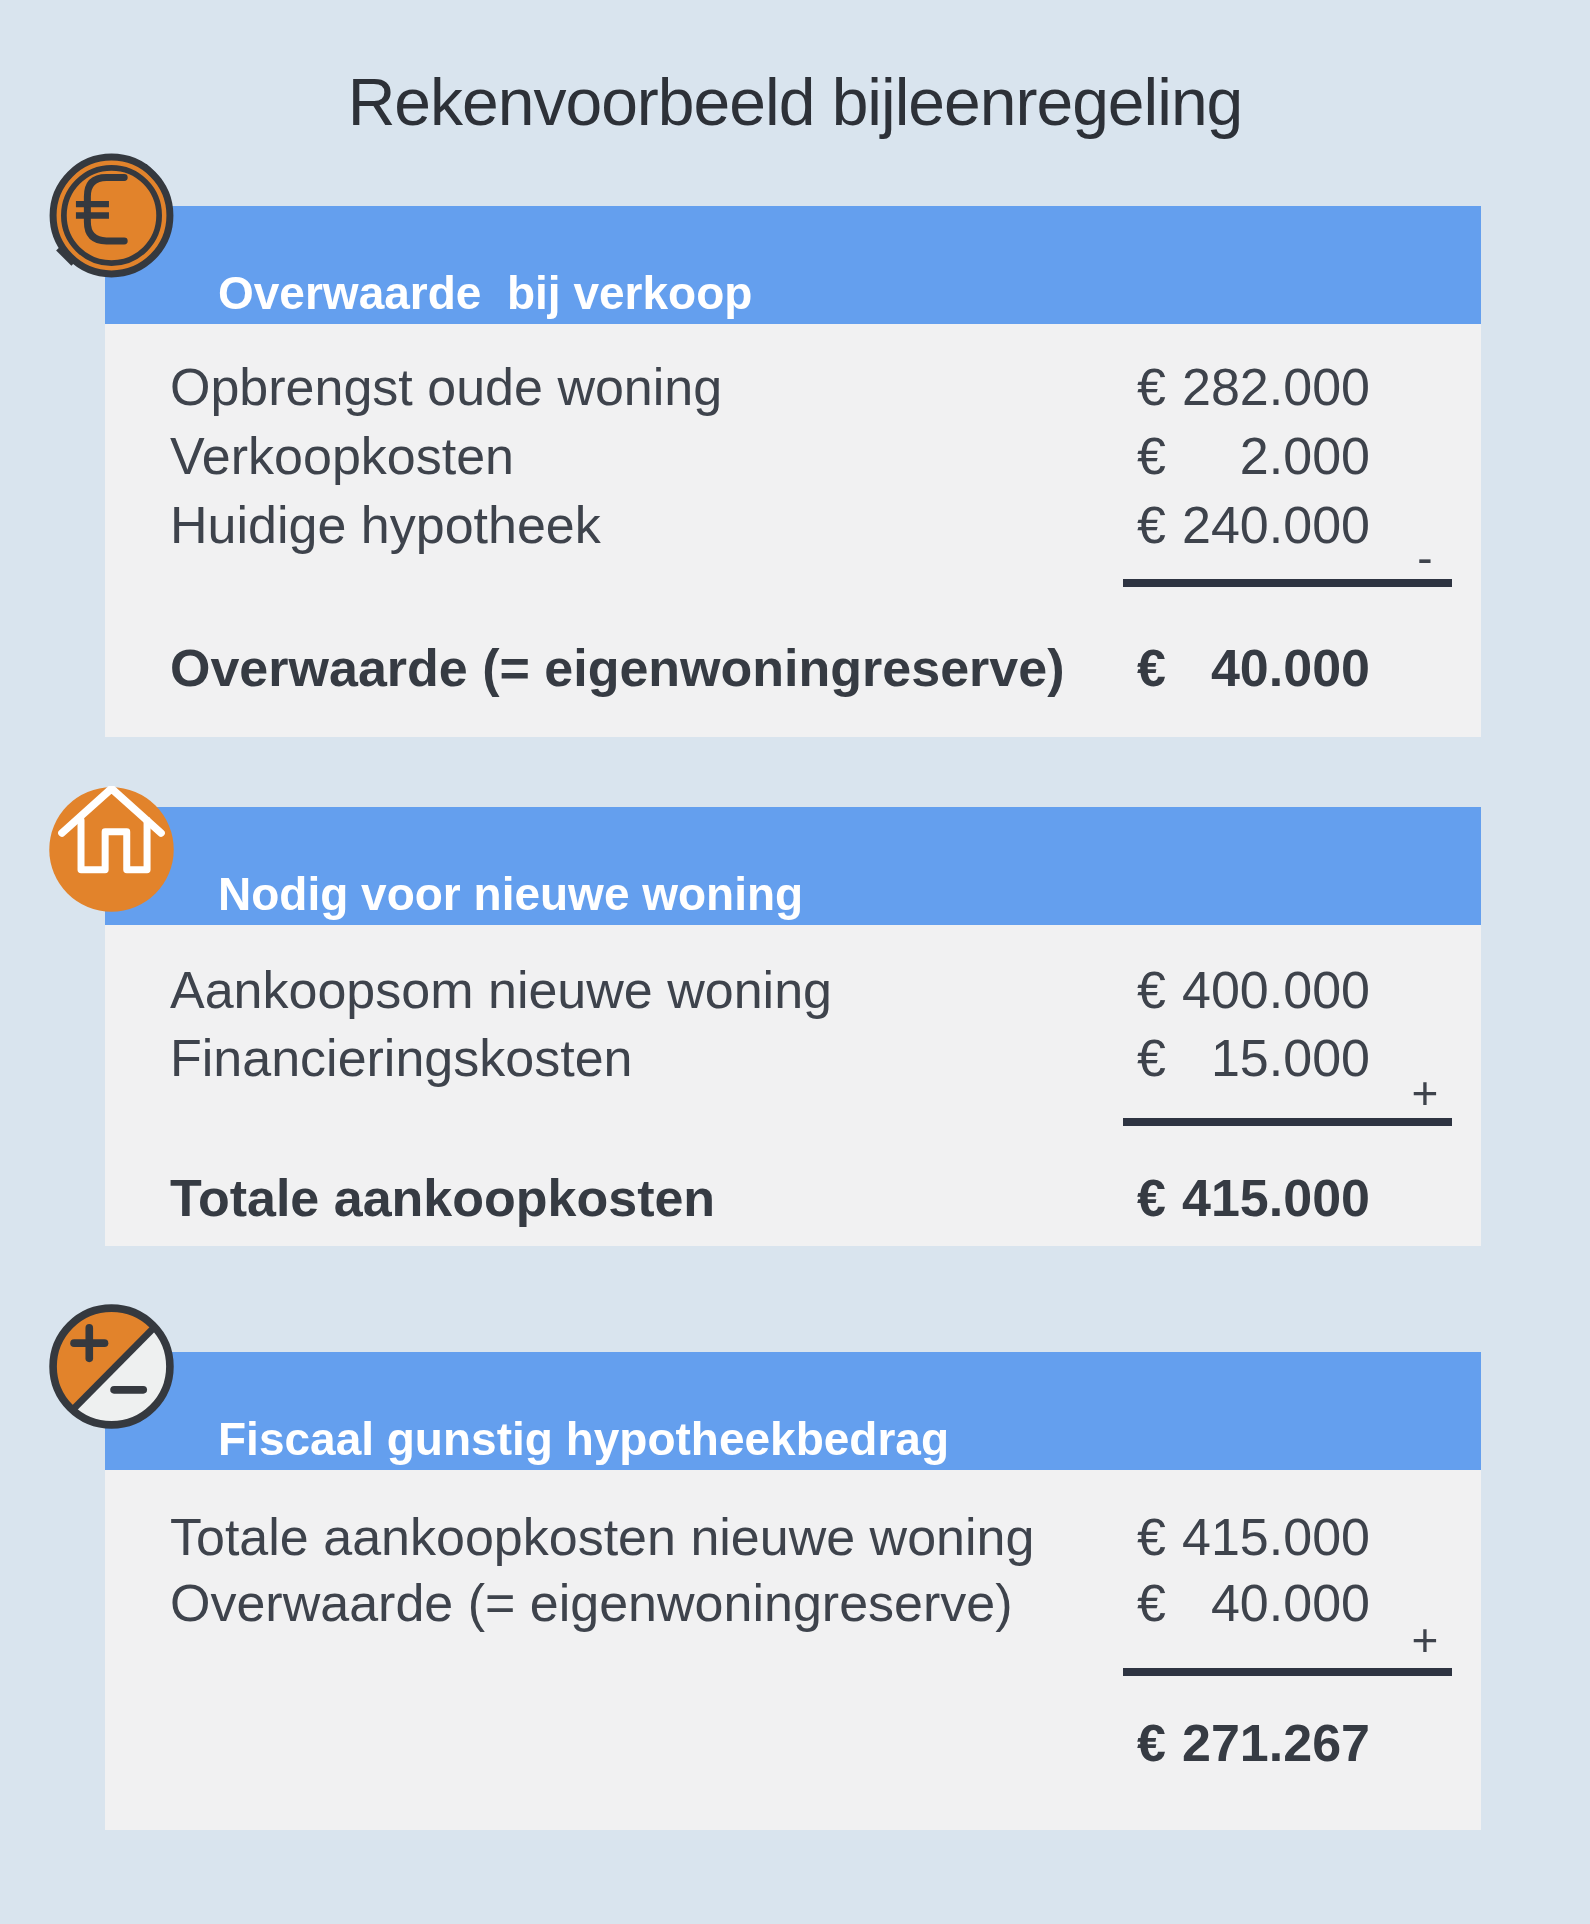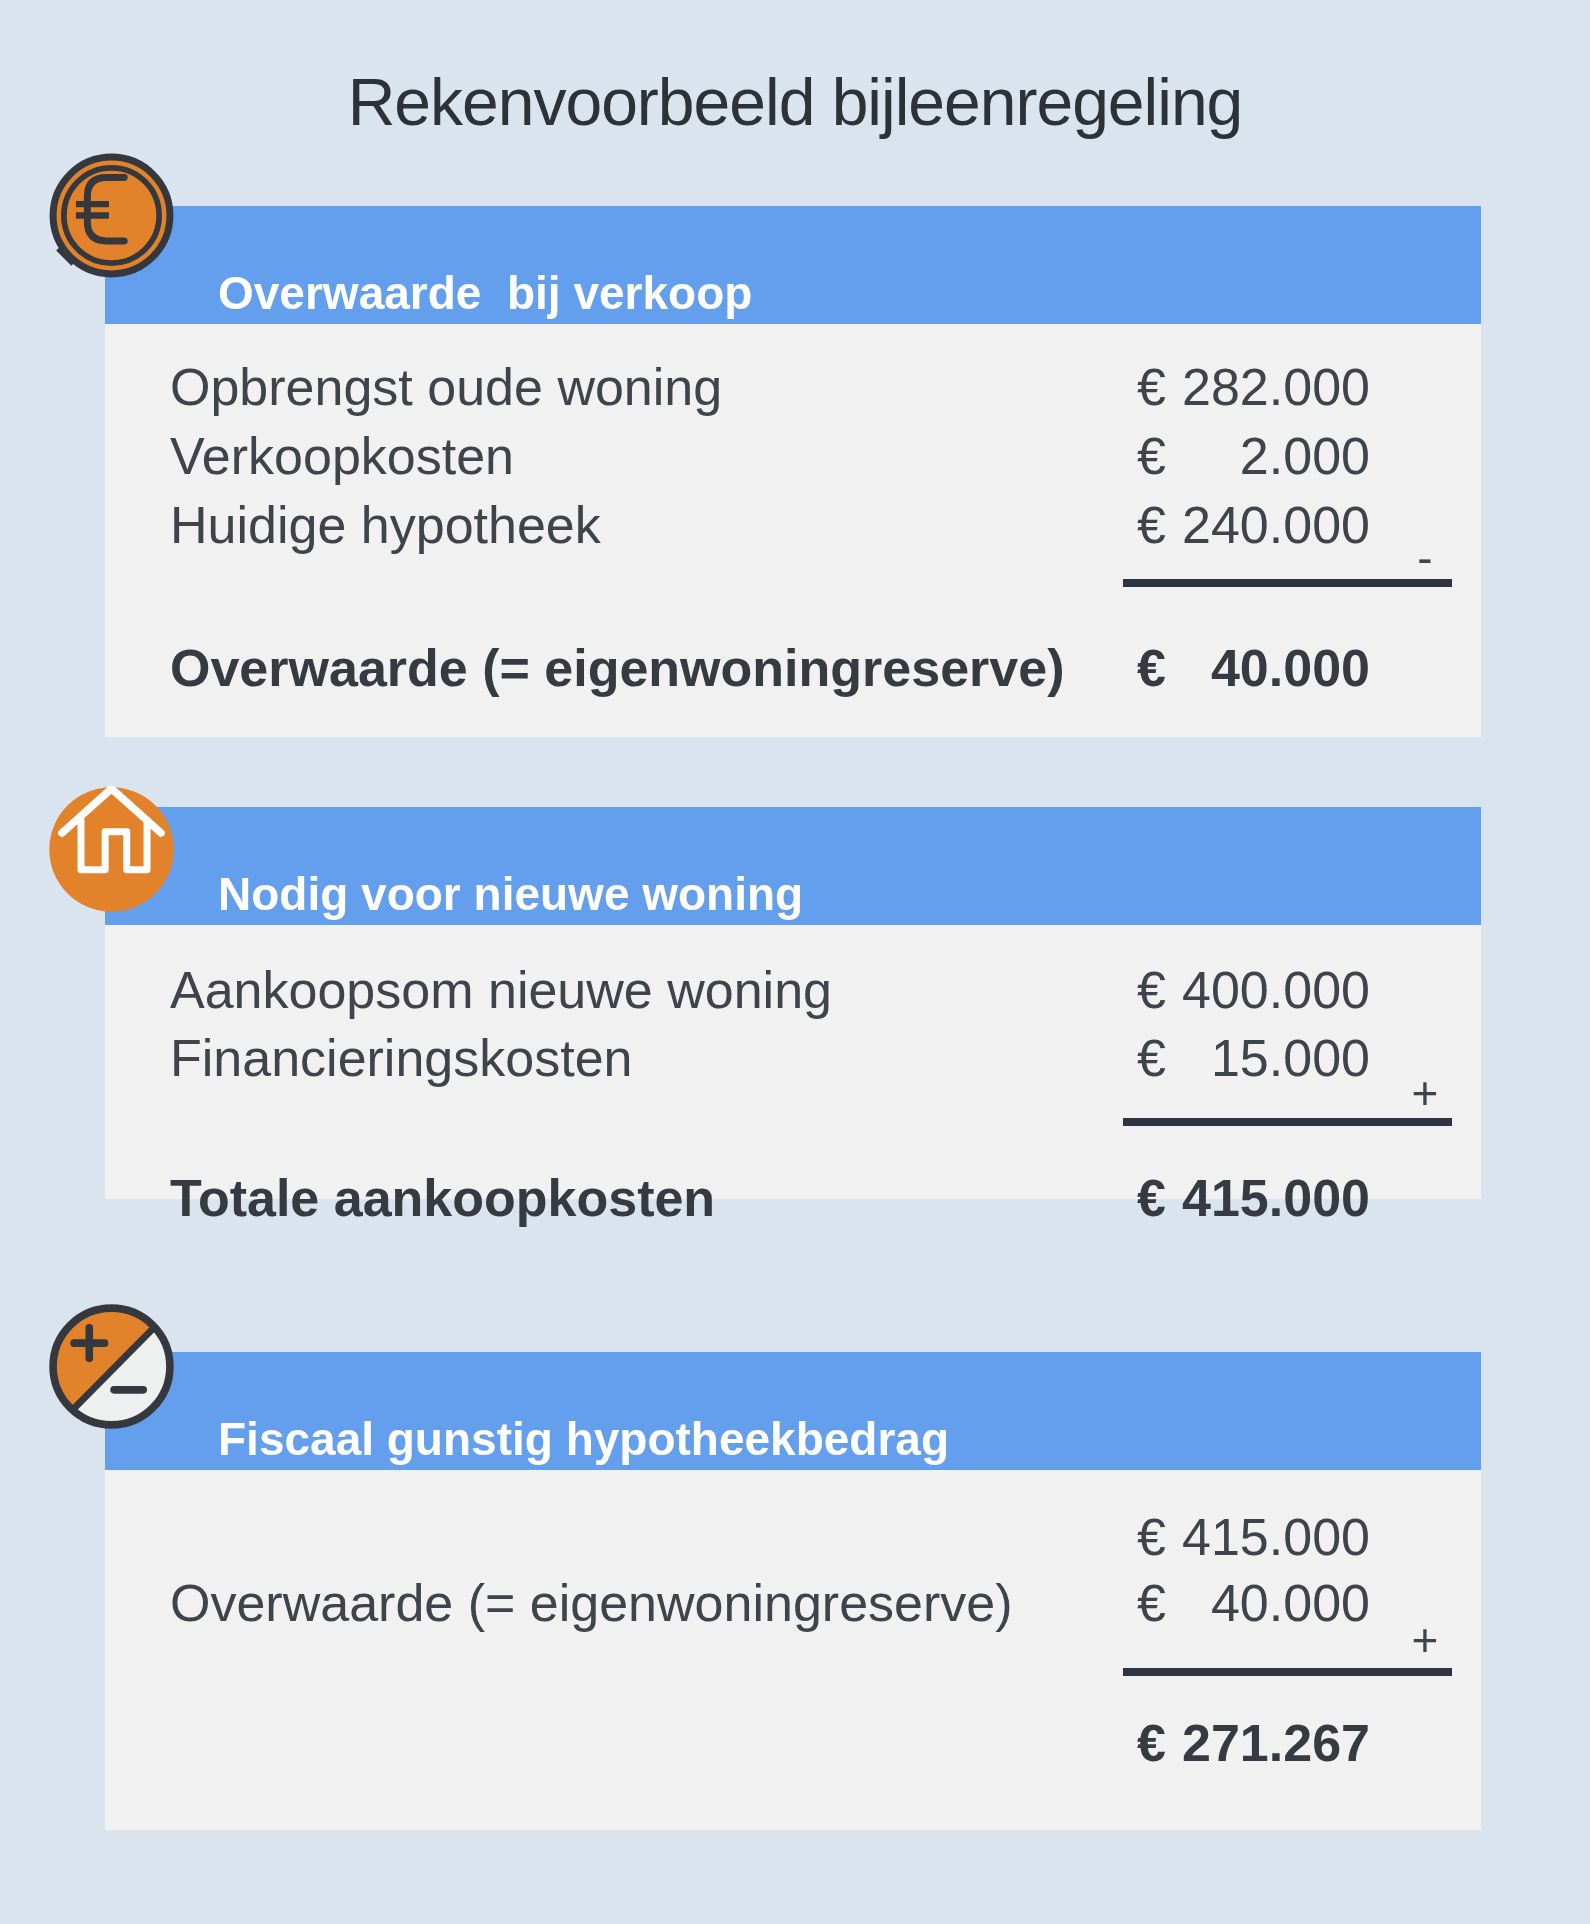--- a/index.html
+++ b/index.html
@@ -106,21 +106,21 @@
   <div class="icon" style="top:786px">
     <svg viewBox="0 0 100 100">
       <circle cx="50" cy="50" r="49" fill="#e2832b"></circle>
       <polyline points="11,37 50,2 89,37" fill="none" stroke="#ffffff" stroke-width="6" stroke-linecap="round" stroke-linejoin="round"></polyline>
       <polyline points="26,27 26,66 45,66 45,36 62,36 62,66 78,66 78,27" fill="none" stroke="#ffffff" stroke-width="5.5" stroke-linecap="round" stroke-linejoin="round"></polyline>
     </svg>
   </div>
   <div class="bar" style="top:807px">
     <span class="bar-label">Nodig voor nieuwe woning</span>
   </div>
-  <div class="panel" style="top:925px;height:274px">
+  <div class="panel" style="top:925px;height:321px">
     <div class="row" style="top:40px">
       <span class="lbl">Aankoopsom nieuwe woning</span>
       <span class="cur">€</span>
       <span class="amt">400.000</span>
     </div>
     <div class="row" style="top:108px">
       <span class="lbl">Financieringskosten</span>
       <span class="cur">€</span>
       <span class="amt">15.000</span>
     </div>
@@ -142,20 +142,21 @@
       <line x1="32.5" y1="19.6" x2="32.5" y2="43.6" stroke="#35393f" stroke-width="6" stroke-linecap="round"></line>
       <line x1="20.5" y1="31.6" x2="44.5" y2="31.6" stroke="#35393f" stroke-width="6" stroke-linecap="round"></line>
       <line x1="52" y1="68.4" x2="75" y2="68.4" stroke="#35393f" stroke-width="6" stroke-linecap="round"></line>
     </svg>
   </div>
   <div class="bar" style="top:1352px">
     <span class="bar-label">Fiscaal gunstig hypotheekbedrag</span>
   </div>
   <div class="panel" style="top:1470px;height:360px">
     <div class="row" style="top:42px">
+      <span class="lbl">Totale aankoopkosten nieuwe woning</span>
       <span class="cur">€</span>
       <span class="amt">415.000</span>
     </div>
     <div class="row" style="top:108px">
       <span class="lbl">Overwaarde (= eigenwoningreserve)</span>
       <span class="cur">€</span>
       <span class="amt">40.000</span>
     </div>
     <div class="op" style="top:145px">+</div>
     <div class="sumline" style="top:198px"></div>

